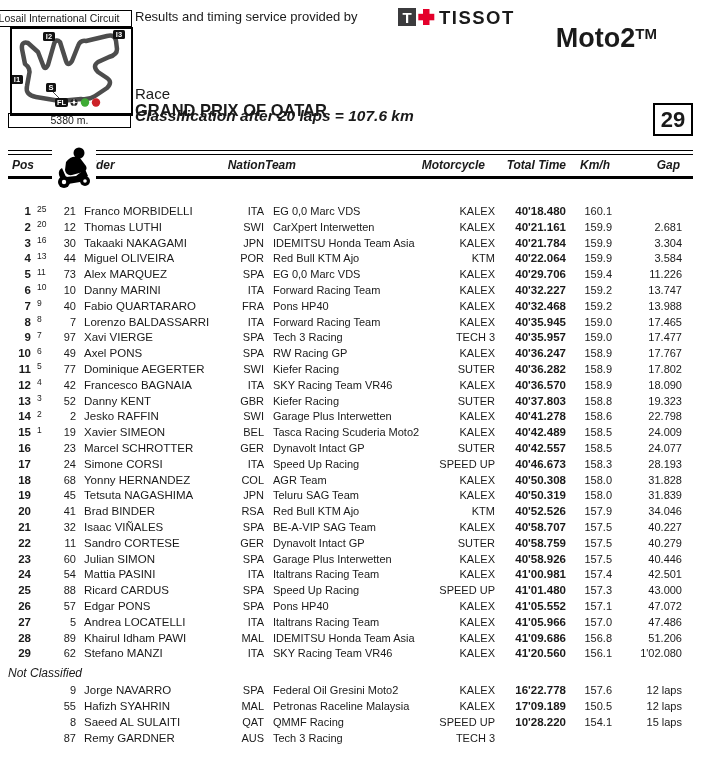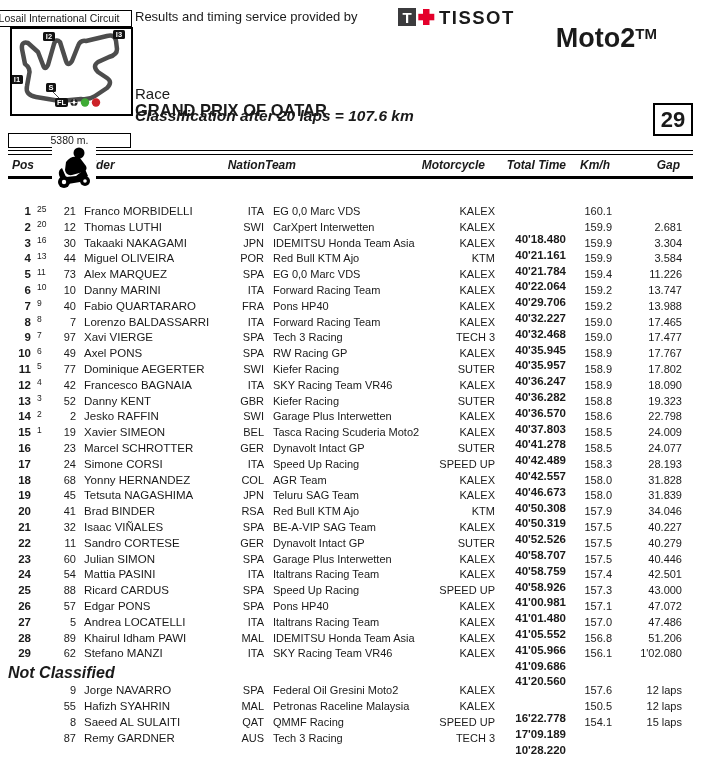--- a/index.html
+++ b/index.html
@@ -16,21 +16,21 @@
     border:1px solid #000;overflow:hidden;
     font-size:10.5px;line-height:14px;text-align:center;white-space:nowrap;
   }
   .map-box{
     left:10px;top:27px;width:119px;height:85px;
     border:2px solid #000;background:#fff;
   }
   .track-length-box{
     left:8px;top:113px;width:121px;height:13px;
     border:1.5px solid #000;
-    font-size:10.5px;line-height:12px;text-align:center;margin-top:20px;
+    font-size:10.5px;line-height:12px;text-align:center;
   }
   
   .provided-by{left:135px;top:9px;font-size:13px;white-space:nowrap;}
   .tissot-logo{left:398px;top:6px;}
   .category{
     right:50px;top:23px;font-size:27px;font-weight:bold;white-space:nowrap;
   }
   .category sup{font-size:15px;font-weight:bold;vertical-align:8px;}
   .event-title{left:135px;top:60px;font-size:16.5px;font-weight:bold;margin-top:41px;}
   .session{left:135px;top:85px;font-size:15px;font-weight:normal;}
@@ -68,26 +68,26 @@
     height:15.8px;line-height:15.8px;font-size:11px;white-space:nowrap;
   }
   .c{overflow:visible;}
   .c.pos{text-align:right;font-weight:bold;font-size:11.5px;}
   .c.pts{padding-left:6px;font-size:8.5px;position:relative;top:-2.5px;}
   .c.num{text-align:right;}
   .c.name{padding-left:8px;font-weight:normal;font-size:11.5px;}
   .c.nation{text-align:right;padding-right:1px;}
   .c.team{padding-left:8px;}
   .c.bike{text-align:right;}
-  .c.time{text-align:right;font-weight:bold;font-size:11.5px;margin-top:28px;}
+  .c.time{text-align:right;font-weight:bold;font-size:11.5px;}
   .c.kmh{text-align:right;}
   .c.gap{text-align:right;padding-right:2px;}
   .nc-label{
     margin:3px 0 2px 0;height:16px;line-height:16px;
-    font-size:16px;font-weight:bold;font-style:italic;
+    font-size:12px;font-weight:normal;font-style:italic;
   }
 </style>
 </head>
 <body>
 
 <div class="abs circuit-name-box">
   <span>Losail International Circuit</span>
 </div>
 
 <div class="abs map-box">

